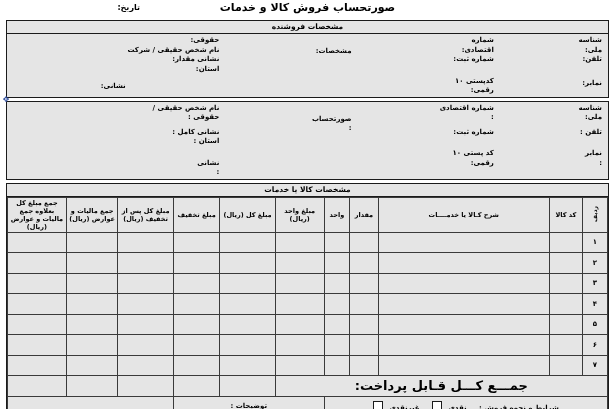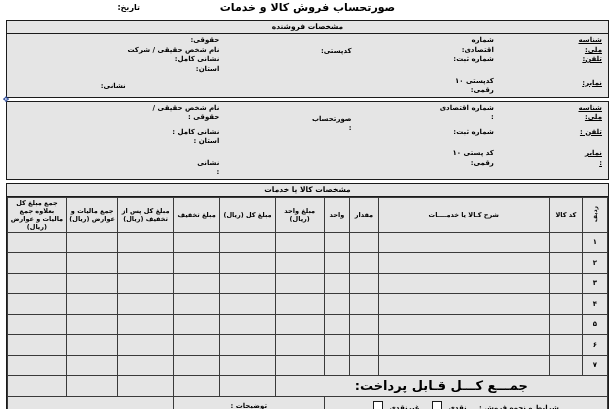--- a/index.html
+++ b/index.html
@@ -71,21 +71,21 @@
     font-weight: bold;
     line-height: 9.5px;
     padding: 2px 0 1px;
     min-height: 58px;
     box-sizing: border-box;
   }
   .pcol { box-sizing: border-box; }
   .pcol-name  { width: 36%; padding-right: 4px; }
   .pcol-city  { width: 22%; padding-right: 4px; }
   .pcol-num   { width: 24%; padding-right: 6px; }
-  .pcol-id    { width: 18%; padding-right: 6px; text-decoration: underline; }
+  .pcol-id    { width: 18%; padding-right: 6px; }
 
   .lbl { white-space: nowrap; }
   .lbl.sp { margin-top: 8px; text-align: center; }
   .lbl.sp2 { margin-top: 11px; }
   .lbl.sp3 { margin-top: 12px; }
   .lbl.sp4 { margin-top: 14px; }
   .lbl.sp5 { margin-top: 5px; }
 
   
   .goods-block { margin-top: 3px; }
@@ -201,27 +201,27 @@
 
       <div class="pcol pcol-num">
         <div class="lbl">شماره</div>
         <div class="lbl">اقتصادی:</div>
         <div class="lbl">شماره ثبت:</div>
         <div class="lbl sp3">کدپستی ۱۰</div>
         <div class="lbl">رقمی:</div>
       </div>
 
       <div class="pcol pcol-city">
-        <div class="lbl sp2">کدپستی:</div>
+        <div class="lbl sp2">مشخصات:</div>
       </div>
 
       <div class="pcol pcol-name">
         <div class="lbl">حقوقی:</div>
         <div class="lbl">نام شخص حقیقی  /   شرکت</div>
-        <div class="lbl">نشانی کامل:</div>
+        <div class="lbl">نشانی مقدار:</div>
         <div class="lbl">استان:</div>
         <div class="lbl sp">نشانی:</div>
       </div>
 
     </div>
   </div>
 
   <div class="block">
     <div class="party-body">
 

